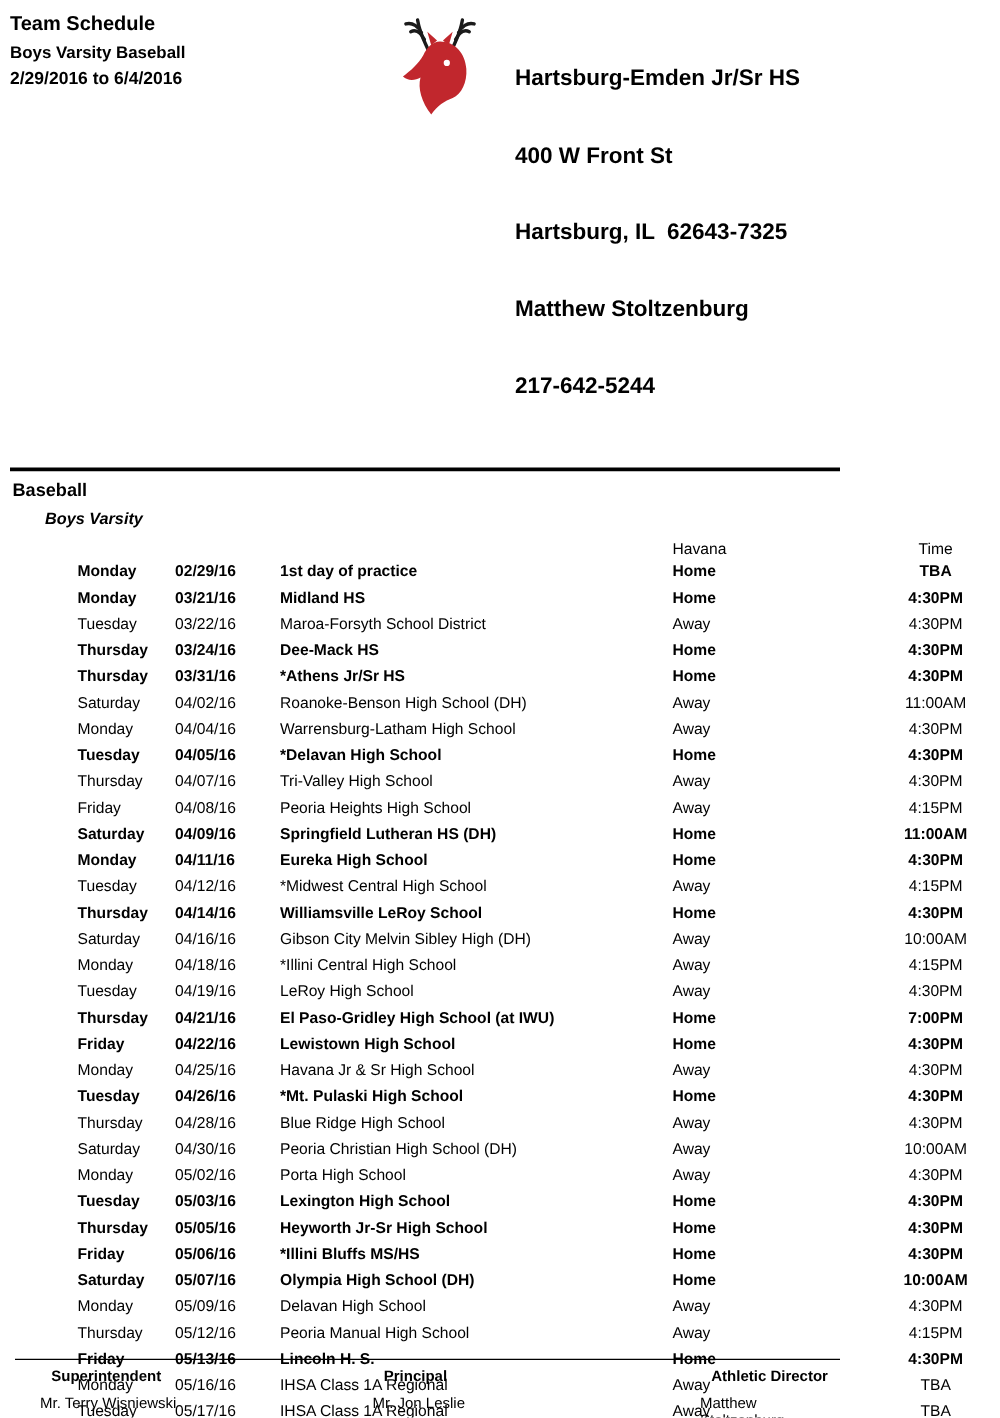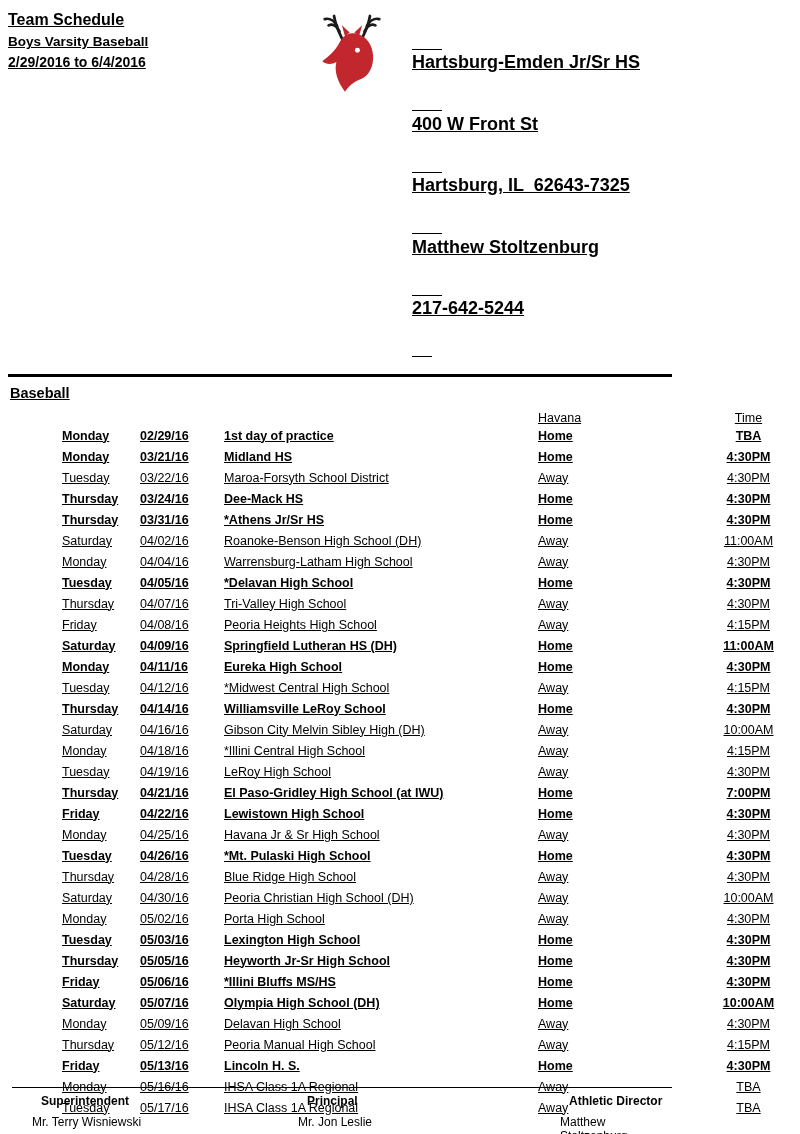--- a/index.html
+++ b/index.html
@@ -2,21 +2,21 @@
 <html><head>
 <meta charset="utf-8">
 <style>
   html, body { margin: 0; padding: 0; }
   body {
     width: 800px; height: 1134px;
     background: #ffffff; color: #000000;
     font-family: "Liberation Sans", sans-serif;
     position: relative; overflow: hidden;
   }
-  .page { position: relative; width: 680px; height: 1134px; padding: 8px 8px 0; box-sizing: border-box; text-decoration: underline; }
+  .page { position: relative; width: 680px; height: 1134px; padding: 8px 8px 0; box-sizing: border-box; }
 
   
   .header { display: flex; align-items: flex-start; }
   .h-left { width: 287px; padding-top: 3px; }
   .h-title { font-size: 16px; font-weight: bold; }
   .h-sub { font-size: 13.5px; font-weight: bold; margin-top: 5px; }
   .h-range { font-size: 14px; font-weight: bold; margin-top: 5px; }
   .logo-box { width: 120px; height: 96px; display: flex; justify-content: center; }
   .h-right { margin-left: auto; width: 262px; font-size: 18px; font-weight: bold; line-height: 20.5px; padding-top: 3px; white-space: pre; }
 
@@ -83,20 +83,21 @@
       <div>400 W Front St</div>
       <div>Hartsburg, IL  62643-7325</div>
       <div>Matthew Stoltzenburg</div>
       <div>217-642-5244</div>
     </div>
   </div>
 
   <hr class="rule-thick">
 
   <div class="sport">Baseball</div>
+  <div class="team">Boys Varsity</div>
 
   <div class="table">
     <div class="trow thead">
       <span class="c-day"></span>
       <span class="c-date"></span>
       <span class="c-event"></span>
       <span class="c-place">Havana</span>
       <span class="c-time">Time</span>
     </div>
     <div id="rows">

